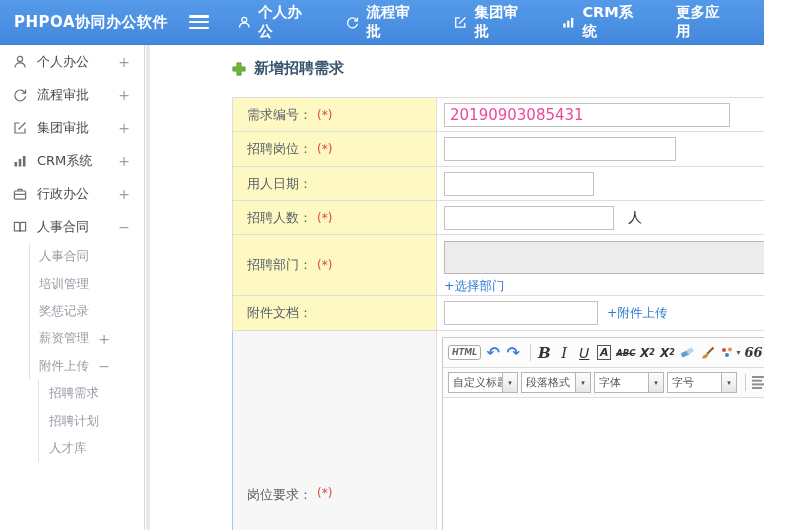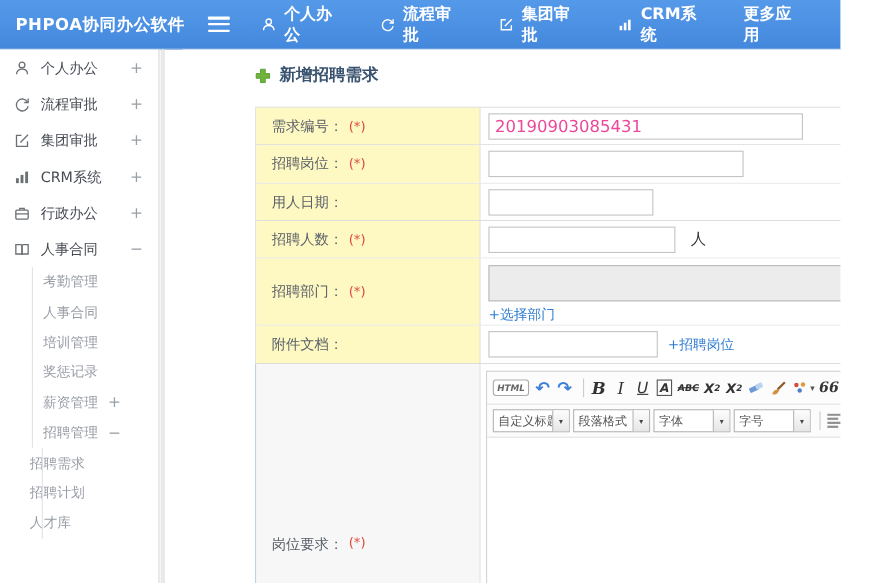--- a/index.html
+++ b/index.html
@@ -26,21 +26,21 @@
   .scroll-strip { position:absolute; left:146px; top:45px; width:4px; height:485px; background:#e9e9e9; }
   .s-item { position:relative; display:flex; align-items:center; height:33px;
     padding:0 14px 0 12px; font-size:13px; color:#464a52; cursor:pointer; }
   .s-item .sicon { width:16px; height:16px; margin-right:9px; flex:none; }
   .s-item .exp { margin-left:auto; color:#9aa0a6; font-size:14px; }
   .s-item.active { height:38px; background:#ececec; border-left:3px solid #4a90e2; padding-left:9px; color:#333; }
   .s-item.lv1 { height:27.4px; padding-left:39px; color:#989da5; font-size:12.5px; }
   .s-item.lv1 .exp { margin-right:20px; }
   .s-item.lv1::before, .s-item.lv2::before { content:""; position:absolute; top:0; bottom:0; width:1px; background:#e3e3e3; }
   .s-item.lv1::before { left:29px; }
-  .s-item.lv2 { height:27.4px; padding-left:27px; color:#989da5; font-size:12.5px; }
+  .s-item.lv2 { height:27.4px; padding-left:49px; color:#989da5; font-size:12.5px; }
   .s-item.lv2::before { left:38px; }
 
   
   .content { position:absolute; left:166px; top:45px; width:650px; height:485px; background:#fff; overflow:hidden; }
   .page-head { position:absolute; left:66px; top:14px; display:flex; align-items:center; }
   .page-head svg { margin-right:8px; }
   .page-title { font-size:15px; font-weight:bold; color:#39536f; }
 
   .form-table { position:absolute; left:66px; top:52px; width:600px; border-top:1px solid #ddd; }
   .frow { display:flex; border-bottom:1px solid #ddd; border-left:1px solid #ddd; }
@@ -188,37 +188,34 @@
     </div>
     <div class="s-item">
       <svg class="sicon" viewBox="0 0 16 16" fill="none" stroke="#6b7075" stroke-width="1.2">
           <path d="M2.4 3.4h4.4c.7 0 1.2.5 1.2 1v8.4c0-.5-.5-.9-1.2-.9H2.4z"></path>
           <path d="M13.6 3.4H9.2c-.7 0-1.2.5-1.2 1v8.4c0-.5.5-.9 1.2-.9h4.4z"></path>
         </svg>
       <span>人事合同</span>
       <span class="exp">−</span>
     </div>
     <div class="s-item lv1">
-        <span>考勤管理</span>
-      </div>
-    <div class="s-item lv1">
         <span>人事合同</span>
       </div>
     <div class="s-item lv1">
         <span>培训管理</span>
       </div>
     <div class="s-item lv1">
         <span>奖惩记录</span>
       </div>
     <div class="s-item lv1">
       <span>薪资管理</span>
       <span class="exp">+</span>
     </div>
     <div class="s-item lv1">
-      <span>招聘管理</span>
+      <span>附件上传</span>
       <span class="exp">−</span>
     </div>
     <div class="s-item lv2">
         <span>招聘需求</span>
       </div>
     <div class="s-item lv2">
         <span>招聘计划</span>
       </div>
     <div class="s-item lv2">
         <span>人才库</span>
@@ -288,21 +285,21 @@
           <a class="blk lnk-dept">+选择部门</a>
         </div>
       </div>
 
       <div class="frow r6">
         <div class="flabel">
           <span>附件文档：</span>
         </div>
         <div class="ffield">
           <input type="text" class="in-file" style="">
-          <a class="blk lnk-file">+招聘岗位</a>
+          <a class="blk lnk-file">+附件上传</a>
         </div>
       </div>
 
       <div class="frow r7">
         <div class="flabel">
           <span>岗位要求：</span>
           <span class="req">(*)</span>
         </div>
         <div class="ffield">
           <div class="editor">

